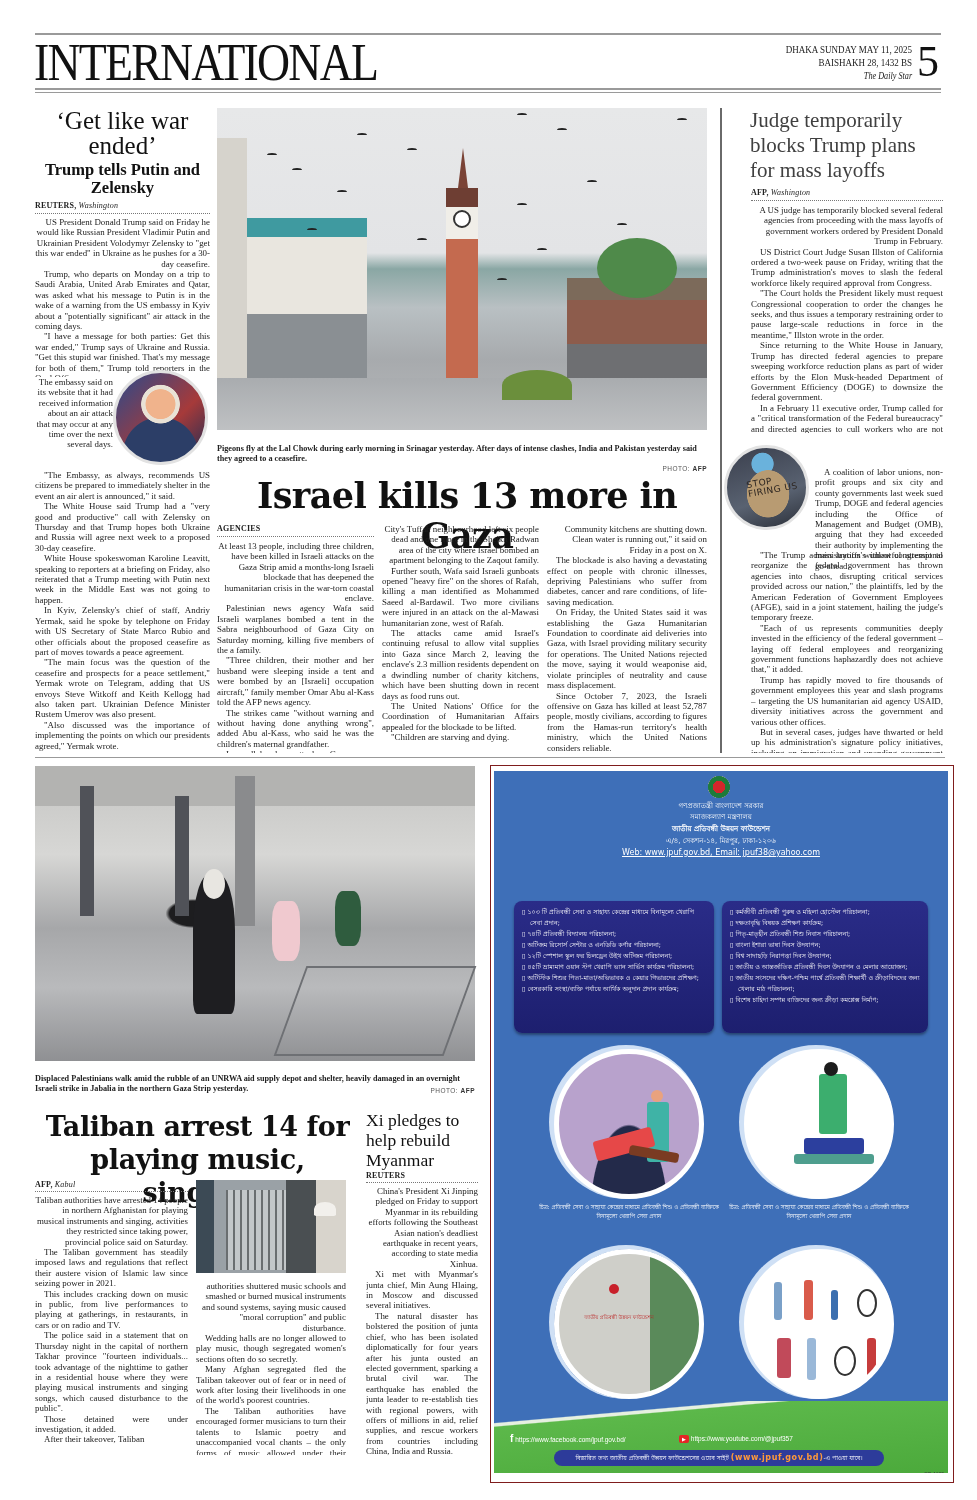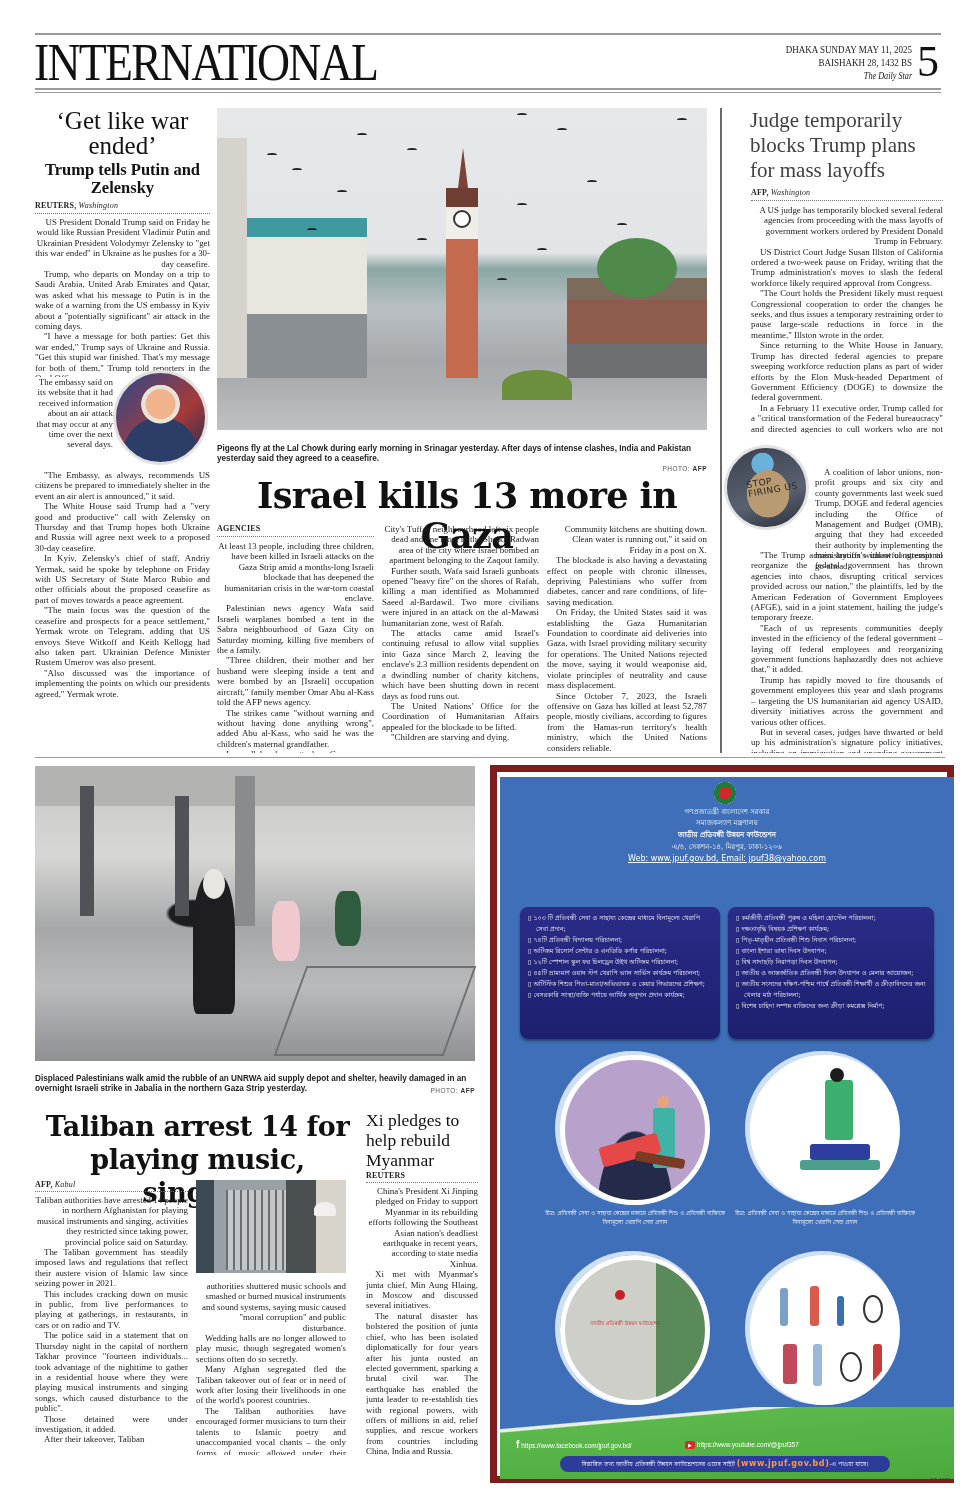--- a/index.html
+++ b/index.html
@@ -30,21 +30,21 @@
   .sub-left { left: 30px; top: 161px; width: 185px; text-align: center; font-size: 16.5px; line-height: 18px; font-weight: bold; color: #111; }
 
   .trump-photo { left: 113px; top: 370px; width: 95px; height: 95px; border-radius: 50%; border: 3px solid #e2e2e2;
      background: radial-gradient(circle at 50% 35%, #f0b38c 0 20%, #e9e2d6 21% 26%, transparent 27%),
                  radial-gradient(circle at 50% 92%, #2c3e67 0 40%, transparent 41%),
                  linear-gradient(135deg, #2a4a8c, #a63a3a 60%, #1d2d55); }
 
   
   .kashmir-photo { left: 217px; top: 108px; width: 490px; height: 322px; overflow: hidden;
      background: linear-gradient(180deg, #e7e8e9 0%, #e3e4e6 45%, #8aa7a4 50%, #b9c0c3 62%, #a7aaad 78%, #b7b9bb 100%); }
-  .caption { font-family: Liberation Sans, sans-serif; font-weight: bold; font-size: 8.2px; line-height: 10px; color: #222; }
+  .caption { font-family: Liberation Serif, serif; font-weight: bold; font-size: 8.2px; line-height: 10px; color: #222; }
   .credit { font-family: "Liberation Sans", sans-serif; font-size: 6.5px; color: #555; letter-spacing: 0.5px; }
   .credit b { color:#333; }
 
   .hl-gaza { left: 217px; top: 476px; width: 500px; text-align: center; font-size: 35px; line-height: 40px; font-weight: bold; font-family: "DejaVu Serif", serif; letter-spacing: -0.6px; color: #111; }
 
   .vrule { background: #6a6a6a; }
 
   
   .hl-right { left: 750px; top: 108px; width: 195px; font-size: 21px; line-height: 25px; color:#404040; }
   .stop-photo { left: 724px; top: 445px; width: 85px; height: 85px; border-radius: 50%; border: 3px solid #e3e3e3;
@@ -59,21 +59,21 @@
        radial-gradient(ellipse at 36% 50%, #1d1d1f 0 6%, transparent 7%),
        linear-gradient(180deg, #c4c4c2 0%, #d7d7d5 30%, #a6a7a9 55%, #b9babc 75%, #8f9093 100%); }
 
   
   .hl-taliban { left: 35px; top: 1110px; width: 325px; text-align: center; font-size: 27px; line-height: 33px; font-weight: bold; font-family: "DejaVu Serif", serif; letter-spacing: -0.4px; color:#111; }
   .taliban-photo { left: 196px; top: 1180px; width: 150px; height: 93px;
      background: linear-gradient(90deg, #3c4a55 0 12%, #9aa1a6 12% 60%, #4a4f52 60% 80%, #d8d4cc 80%); }
   .hl-xi { left: 366px; top: 1110px; width: 125px; font-size: 17.5px; line-height: 20px; color:#111; }
 
   
-  .ad { left: 490px; top: 765px; width: 464px; height: 718px; border: 7px solid #7f1d1d; background: #fff; }
+  .ad { left: 490px; top: 765px; width: 464px; height: 718px; border: 1px solid #7f1d1d; background: #fff; }
   .ad-inner { position:absolute; left: 3px; top: 5px; width: 454px; height: 702px; background: #3e6fb8; overflow: hidden; }
   .ad-emblem { position:absolute; left: 214px; top: 5px; width: 22px; height: 22px; border-radius: 50%; background: radial-gradient(circle, #d3262b 0 40%, #1e7b3a 41% 70%, #f2d04a 71%); }
   .ad-head { position:absolute; left: 0; width: 100%; text-align:center; color:#fff; font-family:"DejaVu Sans", sans-serif; font-size: 7px; line-height: 10px; }
   .ad-web { position:absolute; left: 0; top: 77px; width: 100%; text-align:center; color:#fff; font-family:"DejaVu Sans", sans-serif; font-size: 8px; text-decoration: underline; }
   .ad-banner { position:absolute; left: 20px; top: 97px; width: 414px; height: 22px; border-radius: 11px; background: linear-gradient(180deg,#2e2f8e,#1f2279); border: 1px solid #8fa7e6; color: #ff8d3a; font-family:"DejaVu Sans", sans-serif; font-size: 8.5px; line-height: 20px; text-align:center; font-weight: bold; white-space: nowrap; overflow:hidden; }
   .ad-box { position:absolute; top: 130px; height: 132px; border-radius: 8px; background: linear-gradient(180deg,#2a2c88,#1d1f6f); box-shadow: 0 2px 3px rgba(0,0,0,0.4); padding: 5px 8px; color: #fff; font-family:"DejaVu Sans", sans-serif; font-size: 6.3px; line-height: 11px; }
   .ad-box li { list-style: none; padding-left: 8px; text-indent: -8px; }
   .ad-box li::before { content: "▯ "; }
   .ad-circle { position:absolute; width: 150px; height: 150px; border-radius: 50%; border: 5px solid #ffffff; box-shadow: -3px -2px 0 2px #cfe0f5; overflow:hidden; }
   .c1 { left: 60px; top: 278px; background: radial-gradient(ellipse at 50% 112%, #232a4a 0 38%, transparent 39%), #b8a2cc; }
@@ -120,20 +120,21 @@
   <p>Trump, who departs on Monday on a trip to Saudi Arabia, United Arab Emirates and Qatar, was asked what his message to Putin is in the wake of a warning from the US embassy in Kyiv about a "potentially significant" air attack in the coming days.</p>
   <p>"I have a message for both parties: Get this war ended," Trump says of Ukraine and Russia. "Get this stupid war finished. That's my message for both of them," Trump told reporters in the Oval Office.</p>
 </div>
 <div class="abs body-text" style="left:35px; top:377px; width:78px; height:92px; overflow:hidden; text-align:left;">
   <p class="first">The embassy said on its website that it had received information about an air attack that may occur at any time over the next several days.</p>
 </div>
 <div class="abs trump-photo"></div>
 <div class="abs body-text" style="left:35px; top:470px; width:175px; height:282px; overflow:hidden;">
   <p>"The Embassy, as always, recommends US citizens be prepared to immediately shelter in the event an air alert is announced," it said.</p>
   <p>The White House said Trump had a "very good and productive" call with Zelensky on Thursday and that Trump hopes both Ukraine and Russia will agree next week to a proposed 30-day ceasefire.</p>
+  <p>White House spokeswoman Karoline Leavitt, speaking to reporters at a briefing on Friday, also reiterated that a Trump meeting with Putin next week in the Middle East was not going to happen.</p>
   <p>In Kyiv, Zelensky's chief of staff, Andriy Yermak, said he spoke by telephone on Friday with US Secretary of State Marco Rubio and other officials about the proposed ceasefire as part of moves towards a peace agreement.</p>
   <p>"The main focus was the question of the ceasefire and prospects for a peace settlement," Yermak wrote on Telegram, adding that US envoys Steve Witkoff and Keith Kellogg had also taken part. Ukrainian Defence Minister Rustem Umerov was also present.</p>
   <p>"Also discussed was the importance of implementing the points on which our presidents agreed," Yermak wrote.</p>
 </div>
 
 <div class="abs kashmir-photo">
 
   <div style="position:absolute; left:0; top:110px; width:150px; height:160px; background:linear-gradient(180deg,#3f9aa0 0 12%, #e9e6df 12% 60%, #8a8f93 60%);"></div>
   <div style="position:absolute; left:0; top:30px; width:30px; height:250px; background:#d6d3cc;"></div>
   <div style="position:absolute; right:0; top:170px; width:140px; height:110px; background:linear-gradient(180deg,#7c6a5a 0 20%, #8d5c4c 20% 60%, #6e6f72 60%);"></div>

